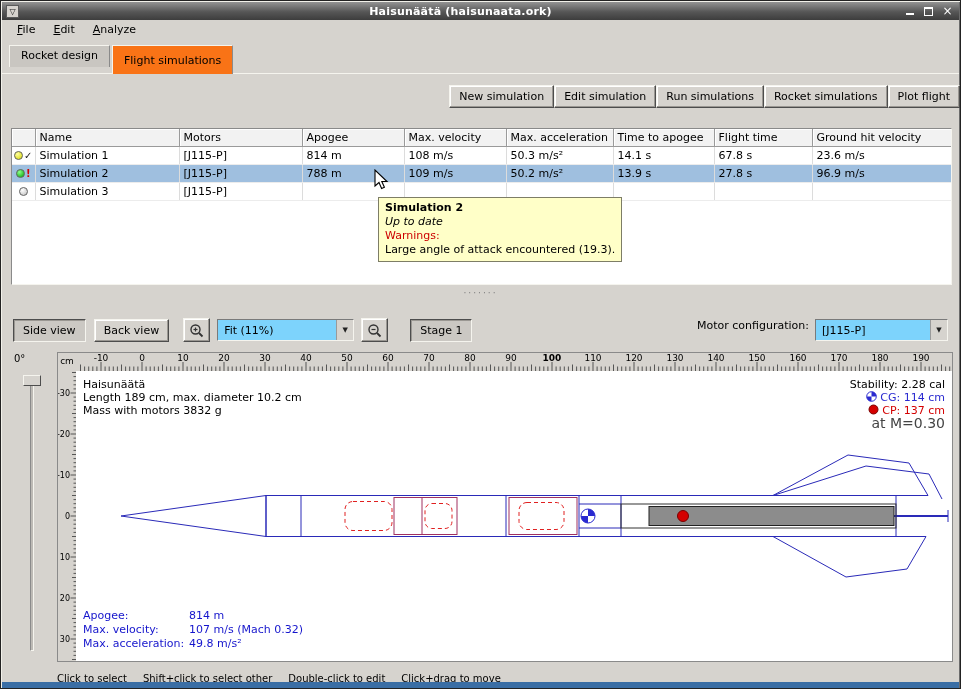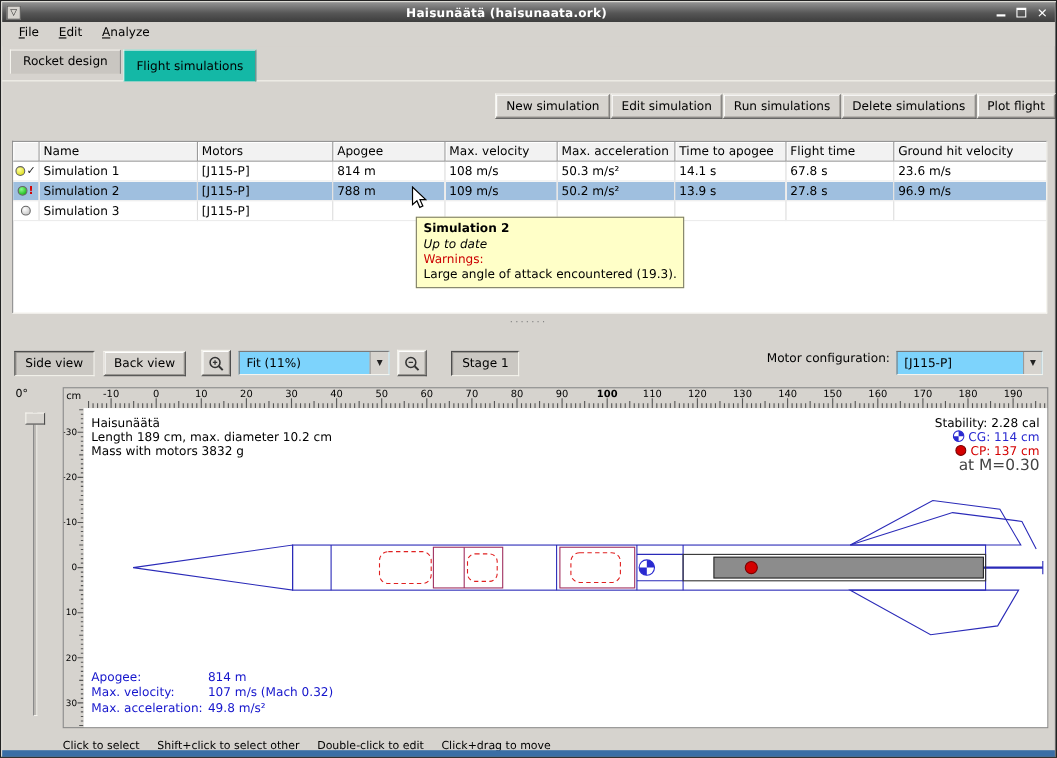--- a/index.html
+++ b/index.html
@@ -19,21 +19,21 @@
 
   
   .menubar{position:absolute;top:19px;left:1px;right:1px;height:22px;display:flex;align-items:flex-start;padding-left:6px;background:#d6d3ce}
   .menu-item{padding:3px 9px}
   .menu-item u{text-decoration:underline}
 
   
   .tabbar{position:absolute;top:44px;left:8px;height:29px;display:flex;z-index:3}
   .tab{padding:3px 11px;background:#c9c6c1;border:1px solid #8a8a8a;border-bottom:none;
     border-top-color:#f5f4ee;border-left-color:#f5f4ee;height:22px;margin-right:2px;white-space:nowrap}
-  .tab.active{height:29px;background:#14b8a6;padding-top:8px}
+  .tab.active{height:29px;background:#f97316;padding-top:8px}
   .panel-line{position:absolute;top:72px;left:1px;right:1px;height:1px;background:#f5f4ee;z-index:1}
 
   
   .sim-buttons{position:absolute;top:84px;left:4px;right:0;display:flex;justify-content:flex-end;}
   .btn{background:#d6d3ce;border:1px solid;border-color:#f5f4ee #4d4d4d #4d4d4d #f5f4ee;
     box-shadow:inset -1px -1px 0 #9a9792, inset 1px 1px 0 #ffffff;
     padding:4px 9px;font-size:11px;font-family:inherit;white-space:nowrap;color:#000}
   .btn.pressed{border-color:#4d4d4d #f5f4ee #f5f4ee #4d4d4d;box-shadow:inset 1px 1px 0 #9a9792;background:#cbc8c3}
 
   
@@ -130,21 +130,21 @@
   <div class="tabbar">
       <div class="tab">Rocket design</div>
       <div class="tab active">Flight simulations</div>
     </div>
   <div class="panel-line"></div>
 
   <div class="sim-buttons">
       <button class="btn">New simulation</button>
       <button class="btn">Edit simulation</button>
       <button class="btn">Run simulations</button>
-      <button class="btn">Delete simulations</button>
+      <button class="btn">Rocket simulations</button>
       <button class="btn">Plot flight</button>
     </div>
 
   <div class="table-outer">
     <table>
       <colgroup>
         <col style="width:23px">
           <col style="width:144px">
           <col style="width:123px">
           <col style="width:102px">

